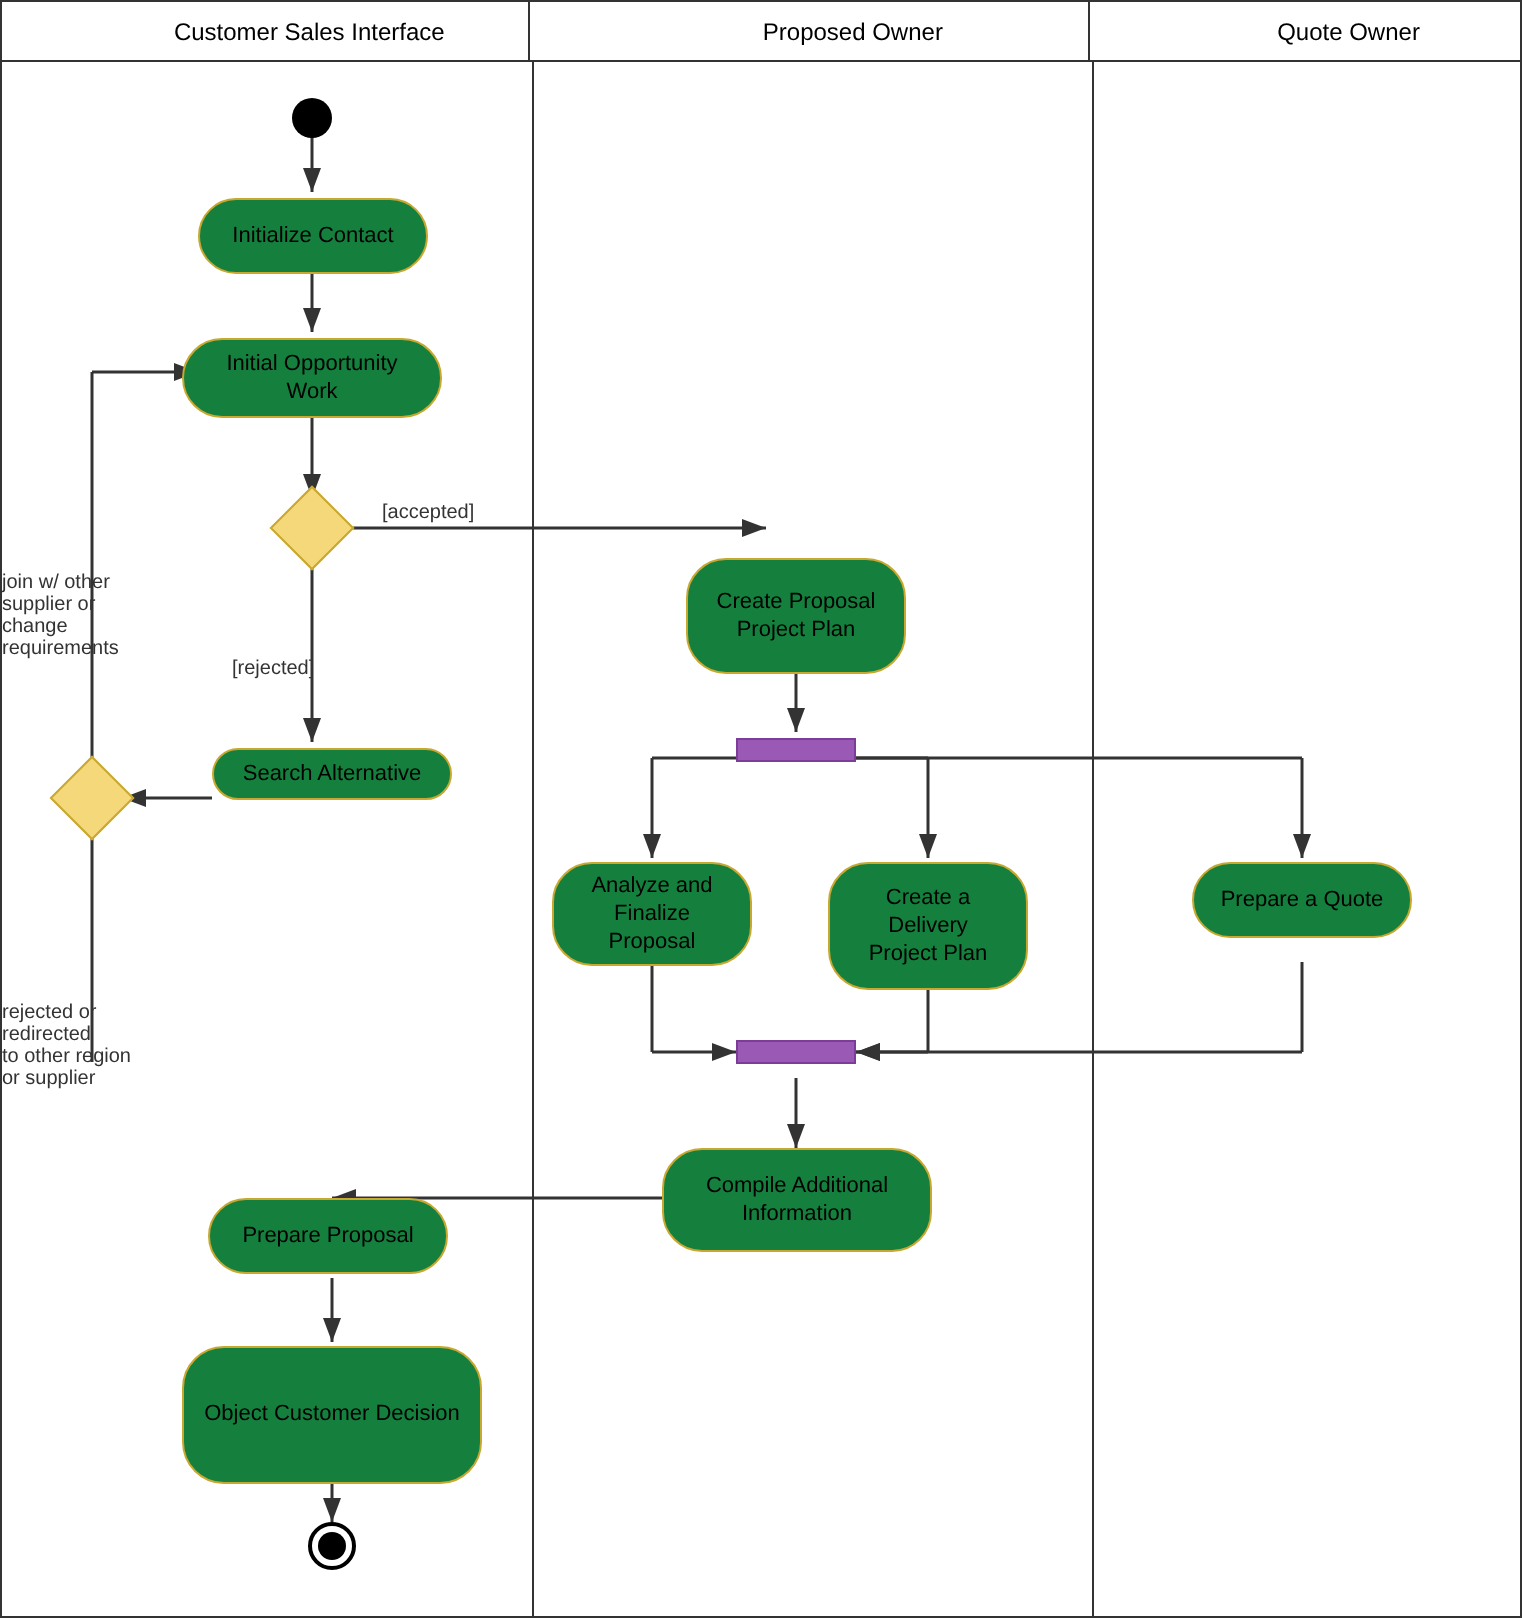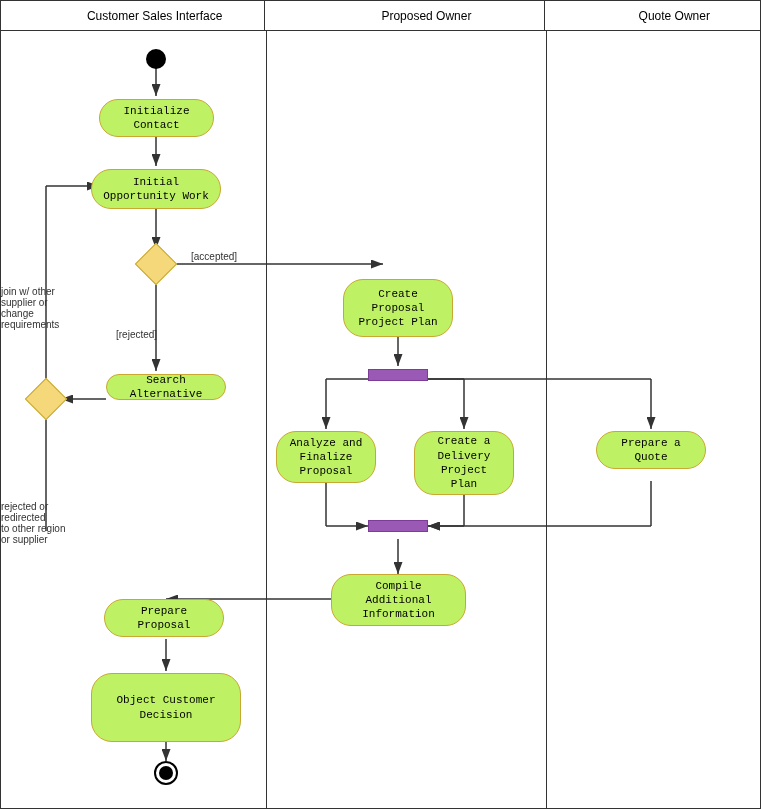--- a/index.html
+++ b/index.html
@@ -44,26 +44,25 @@
     .node {
       position: absolute;
       display: flex;
       align-items: center;
       justify-content: center;
       text-align: center;
       font-size: 11px;
     }
     
     .rounded-rect {
-      background: #bef264;
+      background: #15803d;
       border: 1.5px solid #c8a830;
       border-radius: 20px;
       padding: 6px 10px;
       line-height: 1.3;
-      font-family: Liberation Mono, monospace;
     }
     
     .diamond {
       width: 30px;
       height: 30px;
       background: #f5d87a;
       border: 1.5px solid #c8a830;
       transform: rotate(45deg);
     }
     

